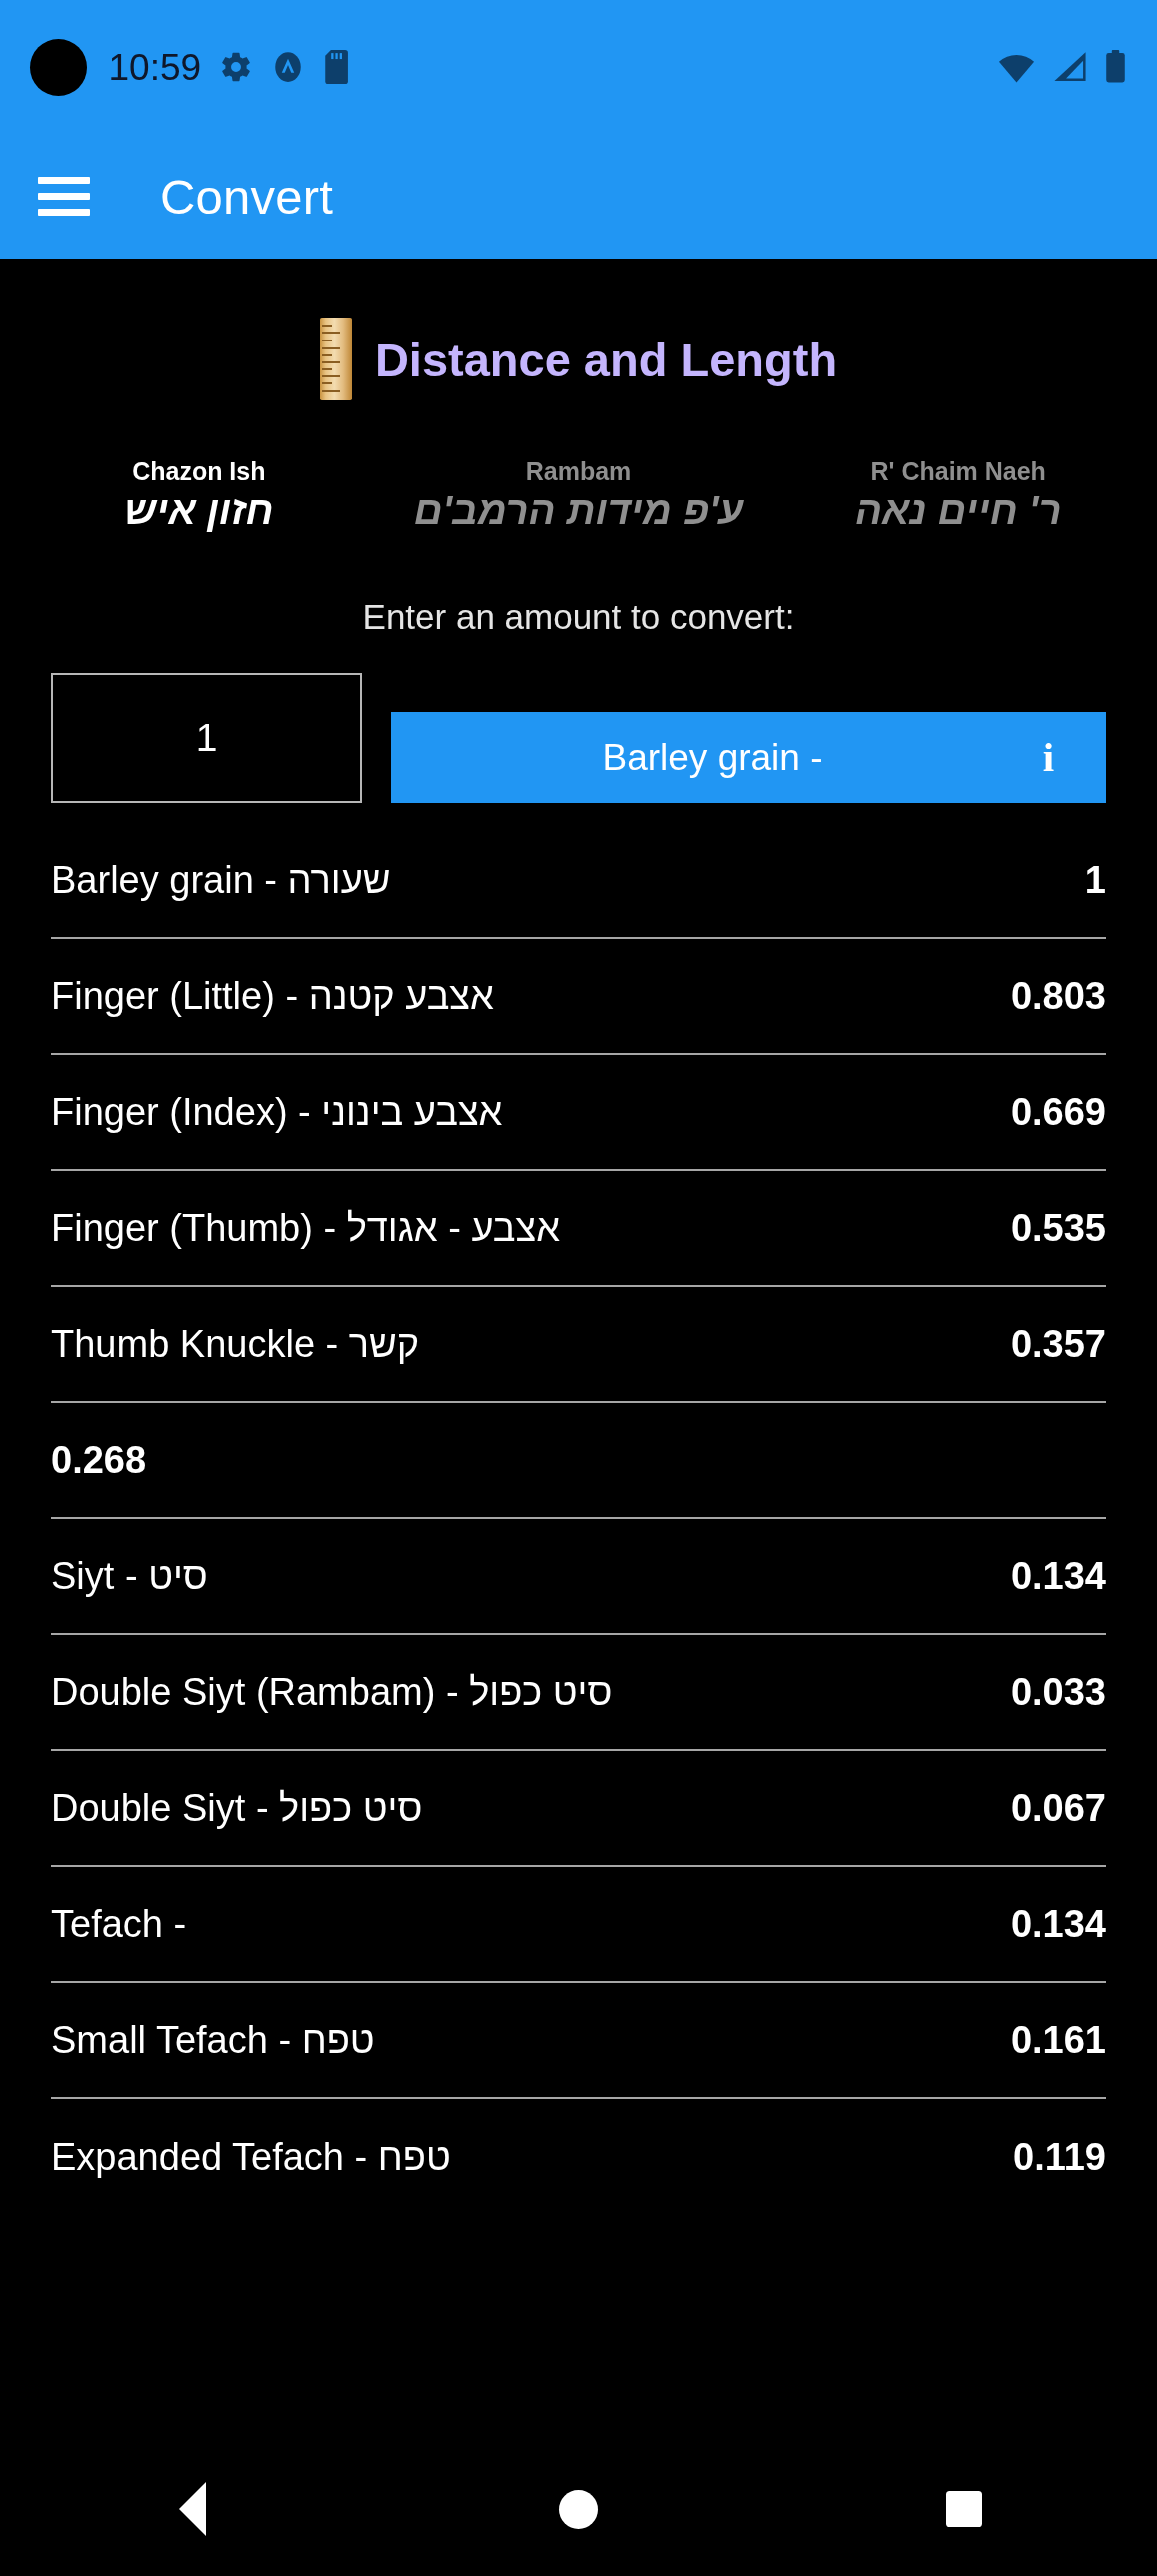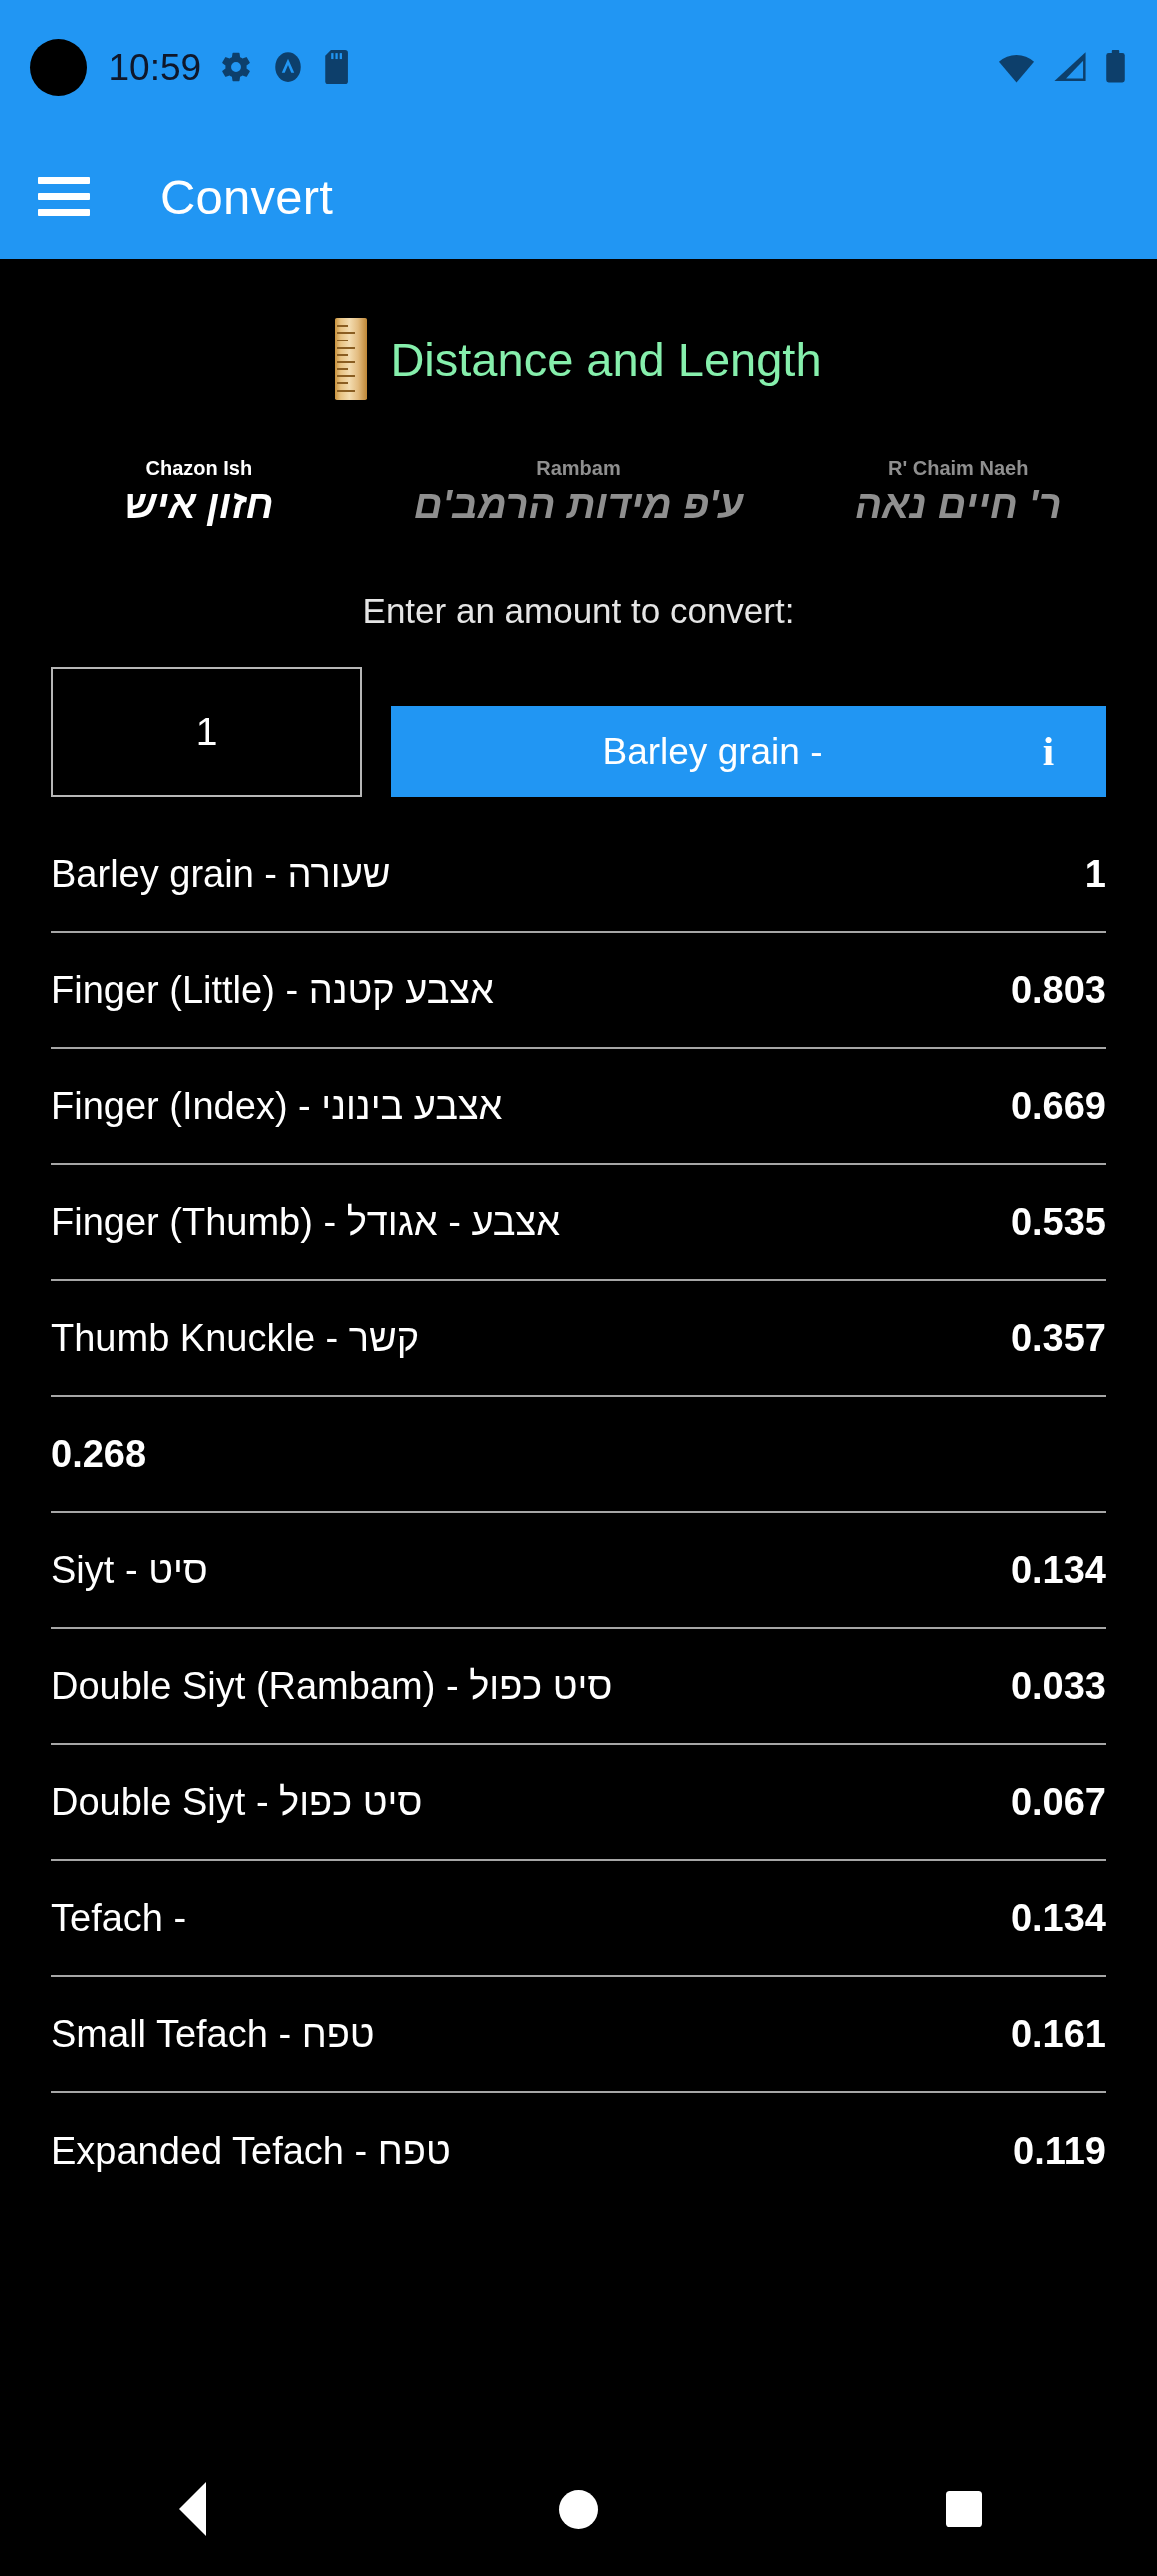--- a/index.html
+++ b/index.html
@@ -121,42 +121,42 @@
     flex: 0 0 auto;
   }
   .ruler-icon i {
     position: absolute;
     left: 1.8px;
     height: 1.8px;
     background: #8a5e22;
     display: block;
   }
   .section-title h1 {
-    color: #86efac;
+    color: #c4b5fd;
     font-size: 47px;
-    font-weight: normal;
+    font-weight: bold;
     letter-spacing: 0px;
   }
 
   
   .tabs {
     display: flex;
     margin-top: 52px;
     padding: 0 9px;
     flex: 0 0 auto;
   }
   .tab {
     flex: 1 1 0;
     text-align: center;
     cursor: pointer;
     padding: 3.6px 0;
   }
   .tab .tab-en {
     display: block;
-    font-size: 20px;
+    font-size: 25px;
     font-weight: bold;
     line-height: 1.22;
     color: #8f8f8f;
   }
   .tab .tab-he {
     display: block;
     font-size: 40px;
     font-weight: bold;
     line-height: 1.22;
     color: #8f8f8f;

